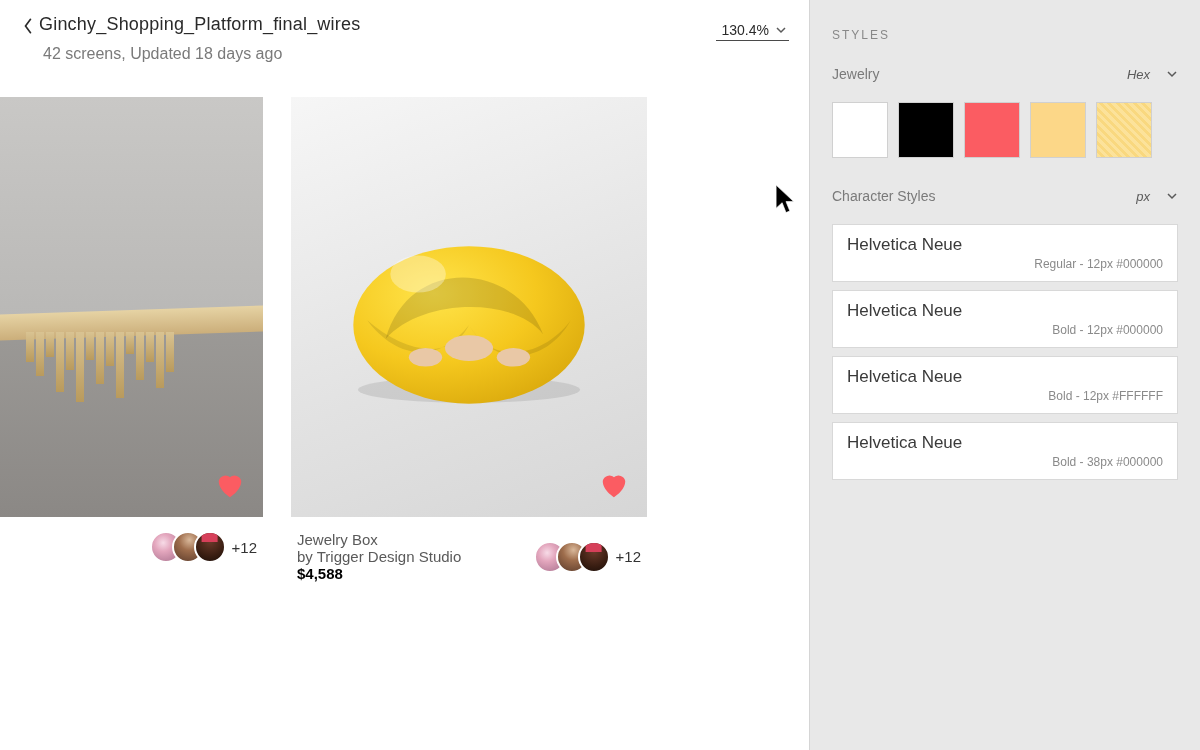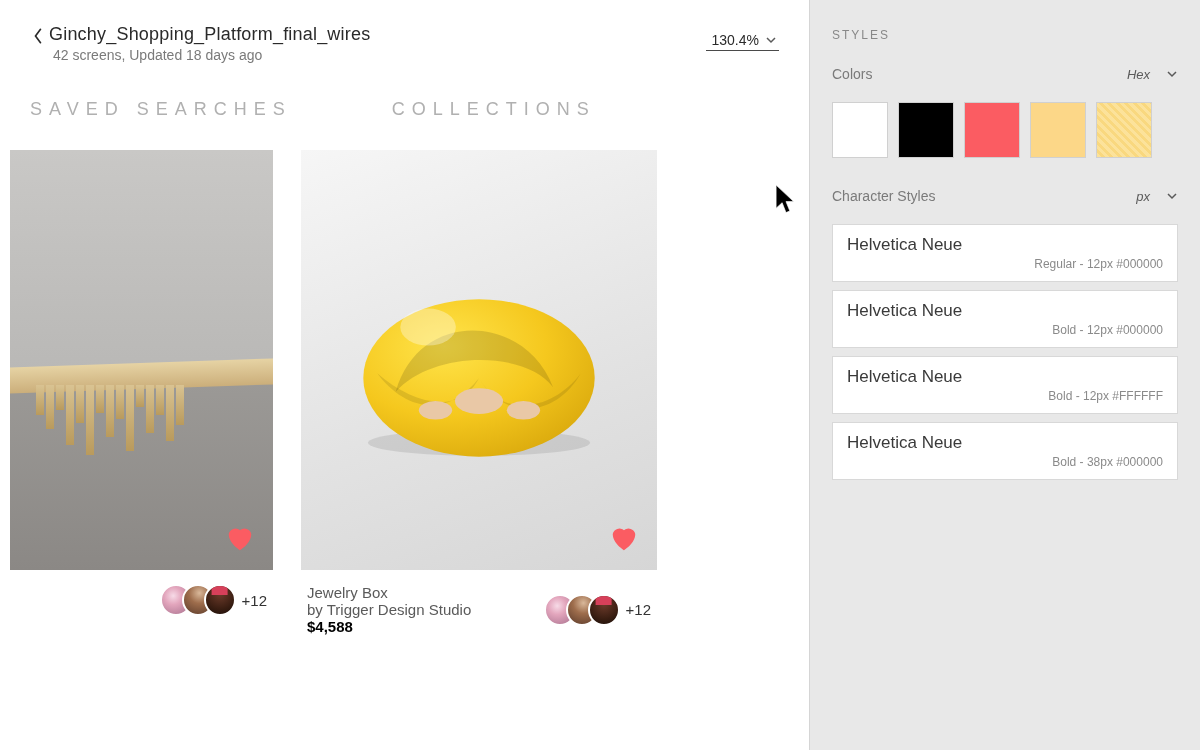--- a/index.html
+++ b/index.html
@@ -1,28 +1,28 @@
 <!DOCTYPE html>
 <html><head>
 <meta charset="utf-8">
 <style>
 * { margin:0; padding:0; box-sizing:border-box; }
 body { font-family: -apple-system, "Helvetica Neue", Arial, sans-serif; width:1200px; height:750px; overflow:hidden; background:#fff; position:relative; }
 
 .app { display:flex; width:100%; height:100%; }
 
 
-.canvas { flex:1; position:relative; background:#ffffff; padding:10px; }
+.canvas { flex:1; position:relative; background:#ffffff; padding:0; }
 
 
 .header { display:flex; align-items:flex-start; padding:14px 20px 4px 20px; }
 .back-chevron { width:16px; height:22px; display:flex; align-items:center; justify-content:center; margin-right:3px; margin-top:1px; cursor:pointer; }
 .title-block { flex:1; }
 .proj-title { font-size:18px; font-weight:400; color:#2a2a2a; letter-spacing:0.2px; }
-.proj-sub { font-size:14px; color:#7a7a7a; margin-top:2px; padding-left:4px; }
+.proj-sub { font-size:16px; color:#7a7a7a; margin-top:10px; padding-left:4px; }
 
 .zoom-ctl { display:flex; align-items:center; gap:6px; border-bottom:1px solid #4a4a4a; padding:4px 2px 2px 6px; cursor:pointer; margin-top:4px;text-align:center; }
 .zoom-val { font-size:14px; color:#2a2a2a; }
 .chev-dn { width:12px; height:12px; }
 
 
 .tabs { display:flex; gap:100px; padding:32px 20px 0 20px; }
 .tab { font-size:18px; letter-spacing:7px; color:#b0b0b0; font-weight:400; cursor:pointer; }
 
 
@@ -100,24 +100,20 @@
       <div class="zoom-ctl">
         <span class="zoom-val">130.4%</span>
         <span class="chev-dn">
           <svg viewBox="0 0 12 12" width="12" height="12">
               <path d="M2 4 L6 8 L10 4" stroke="#5a5a5a" stroke-width="1.5" fill="none"></path>
             </svg>
         </span>
       </div>
     </div>
 
-    <div class="tabs">
-      <div class="tab">SAVED SEARCHES</div>
-      <div class="tab">COLLECTIONS</div>
-    </div>
 
     <div class="grid">
 
       <div class="card first">
         <div class="thumb img-concrete">
           <div class="city-table">
             <div class="plank"></div>
             <div class="blocks">
               <span style="height:30px"></span>
                 <span style="height:44px"></span>
@@ -194,21 +190,21 @@
           </div>
         </div>
       </div>
     </div>
   </div>
 
   <div class="inspector">
     <div class="insp-heading">STYLES</div>
 
     <div class="insp-sec-head">
-      <span class="insp-sec-label">Colors</span>
+      <span class="insp-sec-label">Jewelry</span>
       <div class="unit-picker">
         <span class="unit-val">Hex</span>
         <svg viewBox="0 0 12 12" width="12" height="12">
             <path d="M2 4 L6 8 L10 4" stroke="#5a5a5a" stroke-width="1.5" fill="none"></path>
           </svg>
       </div>
     </div>
     <div class="swatches">
       <div class="sw" style="background:#ffffff"></div>
       <div class="sw" style="background:#000000"></div>

